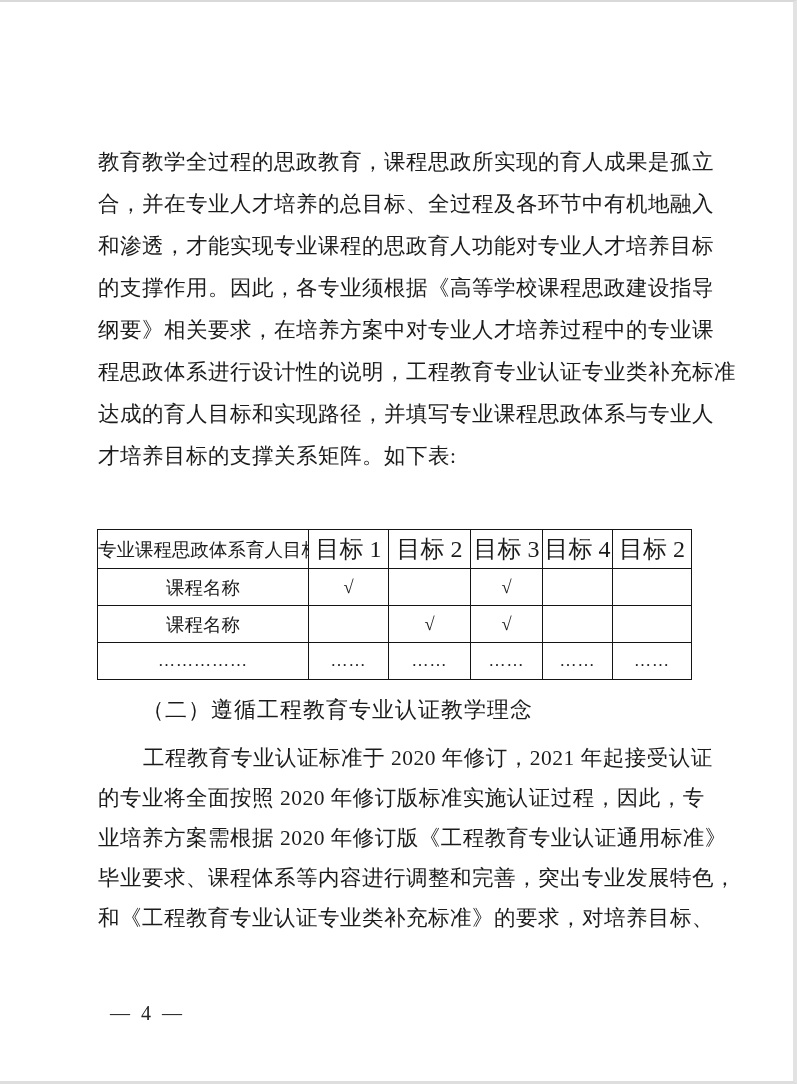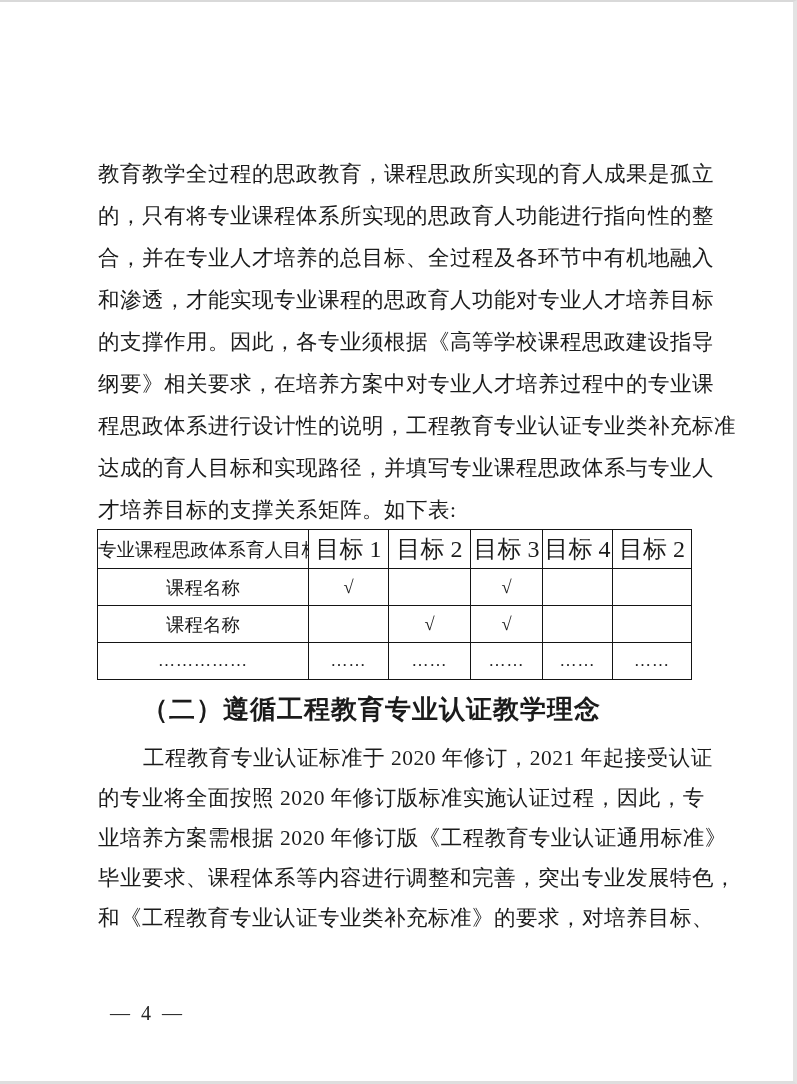--- a/index.html
+++ b/index.html
@@ -29,32 +29,32 @@
     font-size: 21.5px;
     line-height: 42px;
     letter-spacing: 0.5px;
     text-align: justify;
     text-align-last: justify;
     white-space: nowrap;
   }
   .para .tline.lastline {
     text-align-last: left;
   }
-  #paragraph-1 { top: 151px; }
+  #paragraph-1 { top: 139px; }
   #paragraph-2 { top: 726px; margin-top: 10px; }
   #paragraph-2 .tline { line-height: 40px; }
   #paragraph-2 .tline.firstline { text-indent: 45px; }
   .section-heading {
     position: absolute;
     left: 98px;
     top: 688px;
     width: 605px;
-    font-size: 26px;
+    font-size: 22px;
     line-height: 40px;
-    font-weight: bold;
+    font-weight: normal;
     text-indent: 44px;
     letter-spacing: 1px;
   }
   .matrix-wrap {
     position: absolute;
     left: 97px;
     top: 527px;
   }
   table.matrix {
     border-collapse: collapse;
@@ -89,21 +89,20 @@
     color: #242424;
   }
 </style>
 </head>
 <body>
 
 <div class="page">
 
   <div class="para" id="paragraph-1">
     <div class="tline">教育教学全过程的思政教育，课程思政所实现的育人成果是孤立</div>
-    <div class="tline">的，只有将专业课程体系所实现的思政育人功能进行指向性的整</div>
     <div class="tline">合，并在专业人才培养的总目标、全过程及各环节中有机地融入</div>
     <div class="tline">和渗透，才能实现专业课程的思政育人功能对专业人才培养目标</div>
     <div class="tline">的支撑作用。因此，各专业须根据《高等学校课程思政建设指导</div>
     <div class="tline">纲要》相关要求，在培养方案中对专业人才培养过程中的专业课</div>
     <div class="tline">程思政体系进行设计性的说明，工程教育专业认证专业类补充标准</div>
     <div class="tline">达成的育人目标和实现路径，并填写专业课程思政体系与专业人</div>
     <div class="tline lastline">才培养目标的支撑关系矩阵。如下表:</div>
   </div>
 
   <div class="matrix-wrap">

